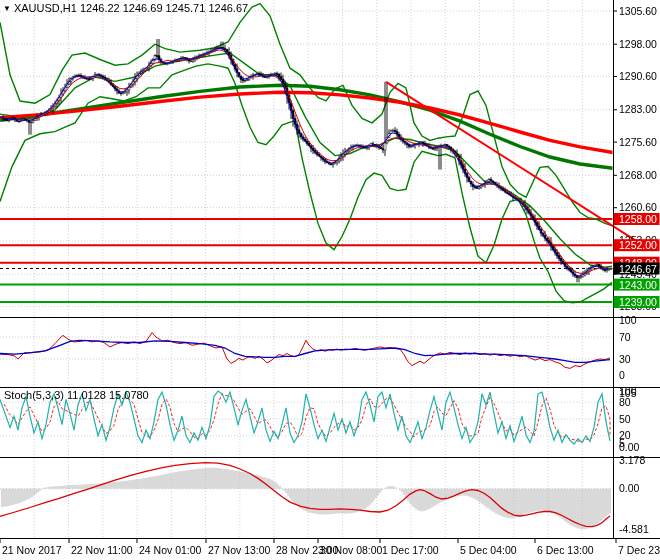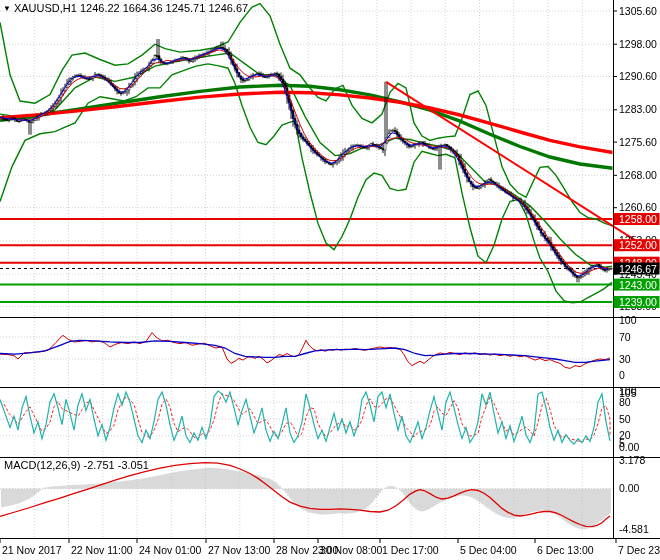--- a/index.html
+++ b/index.html
@@ -1138,16 +1138,16 @@
         <text x="382" y="554">1 Dec 17:00</text>
         <line x1="458" y1="539" x2="458" y2="543" stroke="#000" stroke-width="1"></line>
         <text x="460" y="554">5 Dec 04:00</text>
         <line x1="535" y1="539" x2="535" y2="543" stroke="#000" stroke-width="1"></line>
         <text x="537" y="554">6 Dec 13:00</text>
         <line x1="616" y1="539" x2="616" y2="543" stroke="#000" stroke-width="1"></line>
         <text x="618" y="554">7 Dec 23:00</text>
       </g>
     </svg>
 
-<div class="hdr" style="left:3px;top:2px"><span class="tri">▼</span><span>XAUUSD,H1 1246.22 1664.36 1245.71 1246.67</span></div>
-<div class="hdr" style="left:4px;top:459px">MACD(12,26,9) -2.751 -3.051</div>
+<div class="hdr" style="left:3px;top:2px"><span class="tri">▼</span><span>XAUUSD,H1 1246.22 1246.69 1245.71 1246.67</span></div>
+<div class="hdr" style="left:4px;top:389px">Stoch(5,3,3) 11.0128 15.0780</div>
 
 </div>
 
 </body></html>

